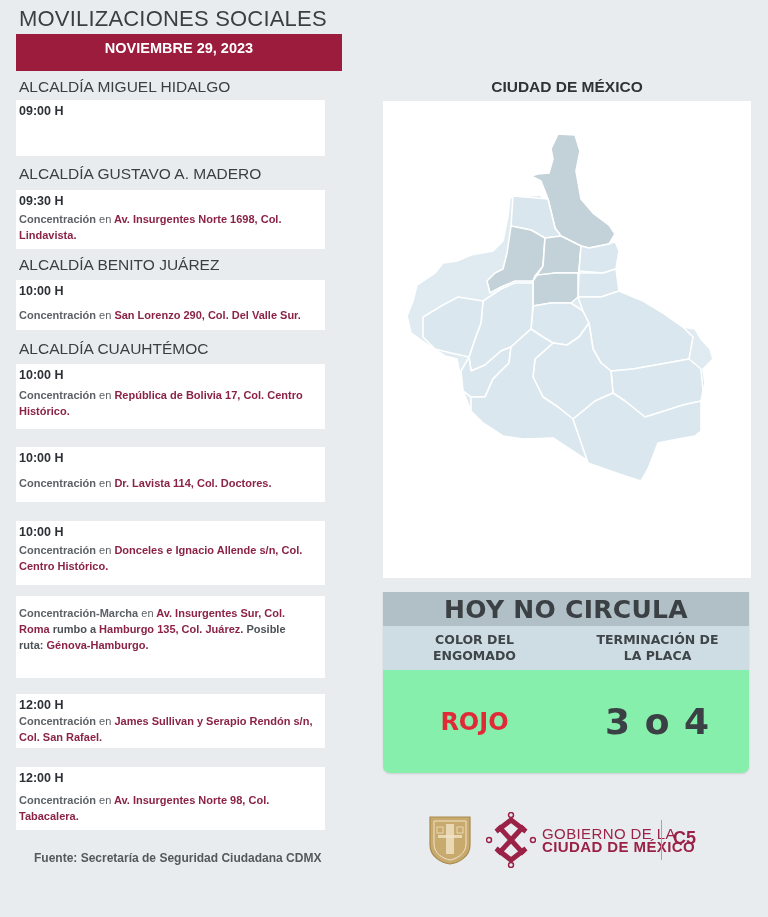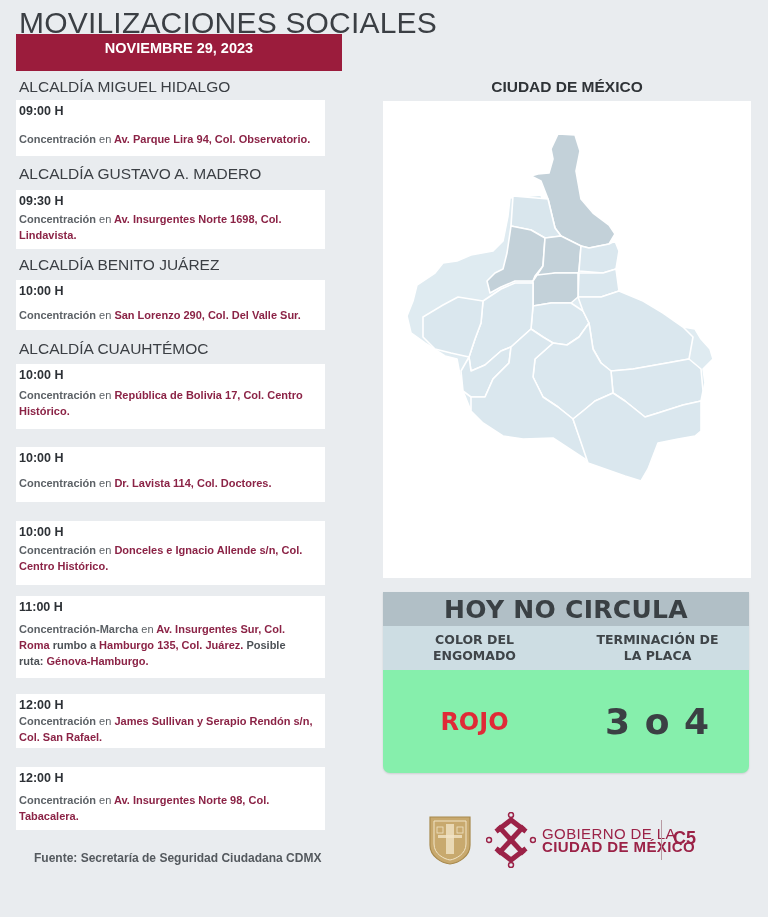--- a/index.html
+++ b/index.html
@@ -2,21 +2,21 @@
 <html><head>
 <meta charset="utf-8">
 <style>
   html, body { margin: 0; padding: 0; }
   body {
     width: 768px; height: 917px; background: #e9ecef;
     font-family: "Liberation Sans", sans-serif; position: relative; overflow: hidden;
   }
   .abs { position: absolute; }
   #title {
-    left: 19px; top: 6px; font-size: 30px; color: #3b3f44; letter-spacing: 0.2px;
+    left: 19px; top: 6px; font-size: 22px; color: #3b3f44; letter-spacing: 0.2px;
     white-space: nowrap;
   }
   #date-banner {
     left: 16px; top: 34px; width: 326px; height: 37px; background: #9b1c3c;
     color: #fff; font-weight: bold; font-size: 14.5px; text-align: center; line-height: 28px;
   }
   .alcaldia {
     position: absolute; left: 19px; font-size: 15.5px; color: #3b3f44; white-space: nowrap;
   }
   .card {
@@ -71,25 +71,20 @@
 </style>
 </head>
 <body>
 
 <div id="title" class="abs">MOVILIZACIONES SOCIALES</div>
 <div id="date-banner" class="abs">NOVIEMBRE 29, 2023</div>
 
 <div class="alcaldia" style="top:78px">ALCALDÍA MIGUEL HIDALGO</div>
 <div class="card" style="top:100px;height:56px">
   <div class="time">09:00 H</div>
-  <div class="desc" style="margin-top:12px">
-    <span class="n">Concentración</span>
-    <span class="en">en</span>
-    <span class="loc">Av. Parque Lira 94, Col. Observatorio.</span>
-  </div>
 </div>
 
 <div class="alcaldia" style="top:165px">ALCALDÍA GUSTAVO A. MADERO</div>
 <div class="card" style="top:190px;height:59px">
   <div class="time">09:30 H</div>
   <div class="desc">
     <span class="n">Concentración</span>
     <span class="en">en</span>
     <span class="loc">Av. Insurgentes Norte 1698, Col. Lindavista.</span>
   </div>
@@ -128,21 +123,20 @@
 <div class="card" style="top:521px;height:64px">
   <div class="time">10:00 H</div>
   <div class="desc">
     <span class="n">Concentración</span>
     <span class="en">en</span>
     <span class="loc">Donceles e Ignacio Allende s/n, Col. Centro Histórico.</span>
   </div>
 </div>
 
 <div class="card" style="top:596px;height:82px">
-  <div class="time">11:00 H</div>
   <div class="desc" style="margin-top:6px">
     <span class="n">Concentración-Marcha</span>
     <span class="en">en</span>
     <span class="loc">Av. Insurgentes Sur, Col. Roma</span>
     <span class="extra">rumbo a</span>
     <span class="loc">Hamburgo 135, Col. Juárez.</span>
     <span class="extra">Posible ruta:</span>
     <span class="loc">Génova-Hamburgo.</span>
   </div>
 </div>

